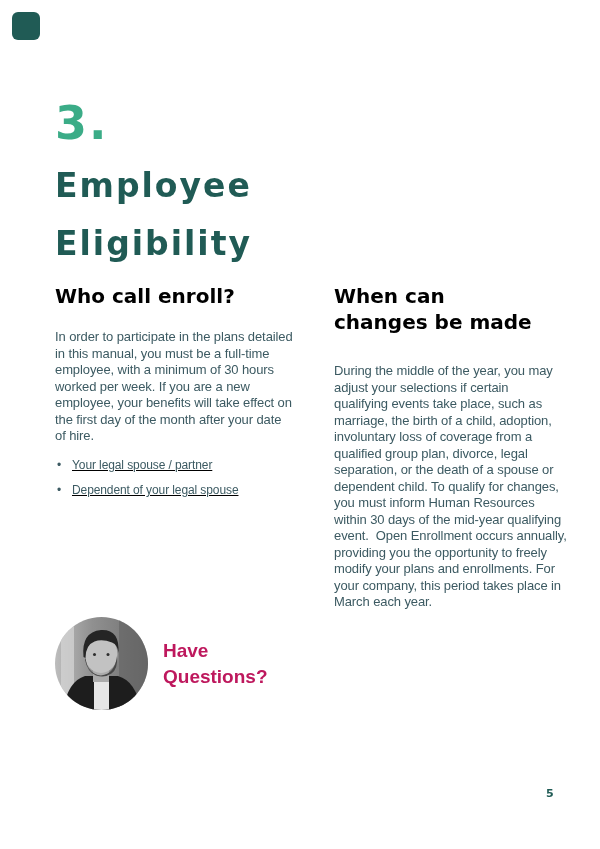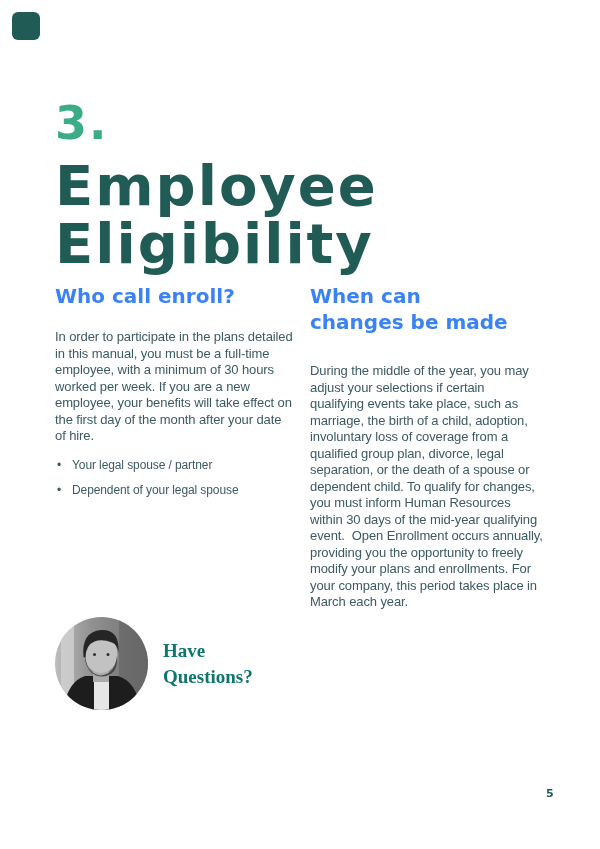--- a/index.html
+++ b/index.html
@@ -35,59 +35,60 @@
     line-height: 1;
     color: #3BAC87;
   }
 
   .page-title {
     position: absolute;
     left: 55px;
     top: 157px;
     margin: 0;
     font-family: "DejaVu Sans", sans-serif;
-    font-size: 56px;
+    font-size: 33px;
     font-weight: 700;
     letter-spacing: 2px;
     line-height: 58px;
     color: #205B55;
     white-space: pre;
   }
 
   .col { position: absolute; top: 283px; }
   .col-left  { left: 55px;  width: 278px; }
-  .col-right { left: 310px; width: 262px; }
+  .col-right { left: 334px; width: 262px; }
 
   .section-heading {
     margin: 0;
     font-family: "DejaVu Sans", sans-serif;
     font-size: 20px;
     font-weight: 700;
     line-height: 26px;
-    color: #3b82f6;
+    color: #000000;
     white-space: pre;
   }
 
   .body-text {
     margin: 0;
     font-size: 13px;
     line-height: 16.5px;
     letter-spacing: -0.1px;
     color: #3C5A62;
     white-space: pre;
   }
 
   .col-left .para-1 { margin-top: 20px; }
   .col-left .para-2 { margin-top: 20px; }
   .col-right .para-1 { margin-top: 28px; }
 
   .bullet-list {
     margin: 12px 0 0;
     padding: 0;
     list-style: none;
+    text-decoration: underline;
   }
   .bullet-list li {
     position: relative;
     padding-left: 17px;
     margin-top: 9px;
     font-size: 12px;
     line-height: 16.5px;
     letter-spacing: -0.1px;
     color: #3C5A62;
   }
@@ -105,25 +106,25 @@
     left: 55px;
     top: 617px;
     width: 93px;
     height: 93px;
   }
 
   .questions-label {
     position: absolute;
     left: 163px;
     top: 638px;
-    font-family: Liberation Serif, serif;
+    font-family: Liberation Sans, sans-serif;
     font-size: 19px;
     font-weight: 700;
     line-height: 26px;
-    color: #0f766e;
+    color: #be185d;
     white-space: pre;
   }
 
   .page-number {
     position: absolute;
     left: 546px;
     top: 787px;
     font-family: "DejaVu Sans", sans-serif;
     font-size: 11px;
     font-weight: 700;

